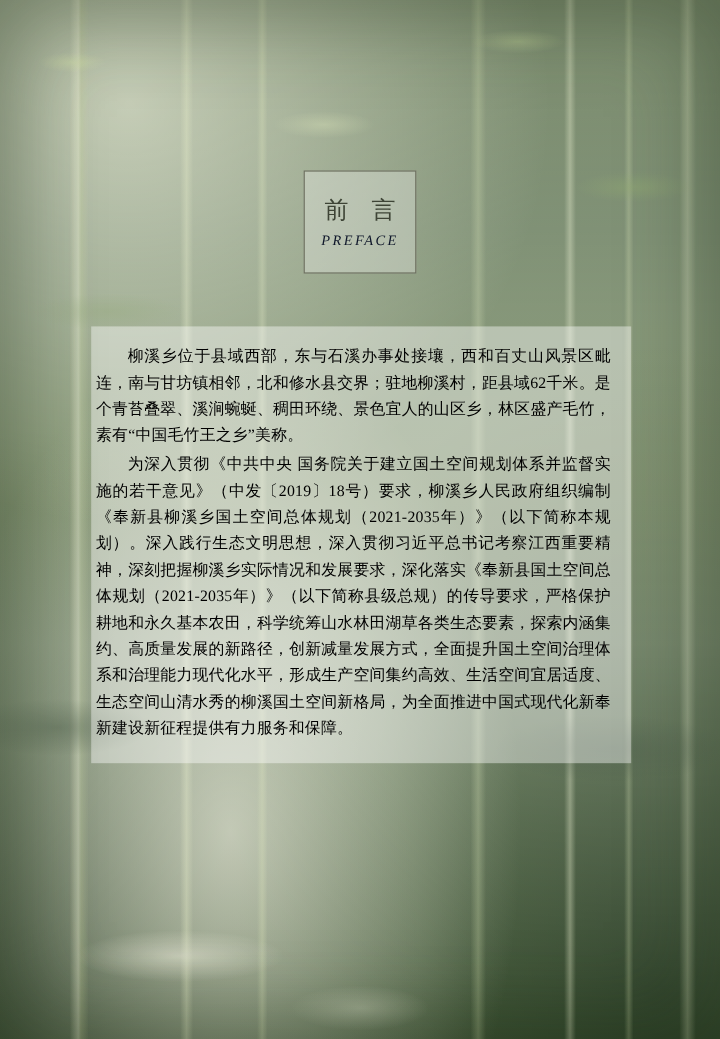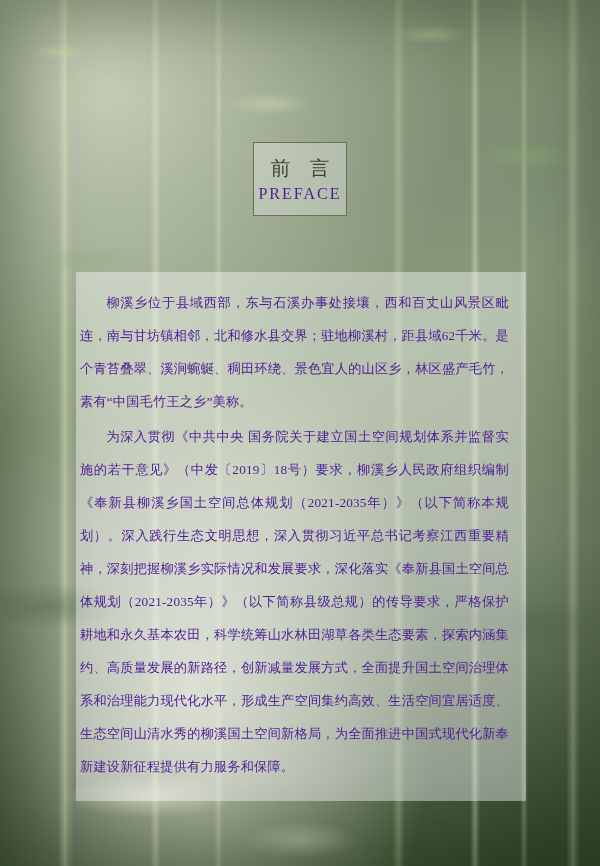--- a/index.html
+++ b/index.html
@@ -91,60 +91,61 @@
     inset: 0;
     background: linear-gradient(180deg, rgba(255,255,255,0.10) 0%, rgba(255,255,255,0.26) 30%, rgba(255,255,255,0.30) 62%, rgba(255,255,255,0.06) 100%);
   }
 
   
   .title-box {
     position: absolute;
     left: 253px;
     top: 142px;
     width: 94px;
-    height: 74px;
+    height: 86px;
     border: 1px solid #6c6f5e;
     background: rgba(255,255,255,0.30);
     display: flex;
     flex-direction: column;
     align-items: center;
     justify-content: center;
     box-sizing: border-box;
   }
   .title-cn {
     font-size: 20px;
     letter-spacing: 7px;
     text-indent: 7px;
     color: #3e4436;
     font-family: "Liberation Serif", serif;
     line-height: 1.3;
   }
   .title-en {
-    font-size: 16px;
+    font-size: 12px;
     letter-spacing: 2px;
-    color: #4c1d95;
+    color: #0f172a;
     font-family: "Liberation Serif", serif;
     margin-top: 4px;
+    font-style: italic;
   }
 
   
   .text-plate {
     position: absolute;
     left: 76px;
     top: 272px;
     width: 450px;
     padding: 14px 4px 16px 4px;
     box-sizing: border-box;
     background: rgba(255,255,255,0.42);
   }
   .para {
     margin: 0 13px 2px 0;
     font-size: 13.2px;
-    line-height: 33px;
-    color: #4c1d95;
+    line-height: 22px;
+    color: #000000;
     text-align: justify;
     text-justify: inter-ideograph;
     text-indent: 2em;
     font-family: "Liberation Serif", serif;
     letter-spacing: 0.2px;
   }
 
   
   .vignette {
     position: absolute;

